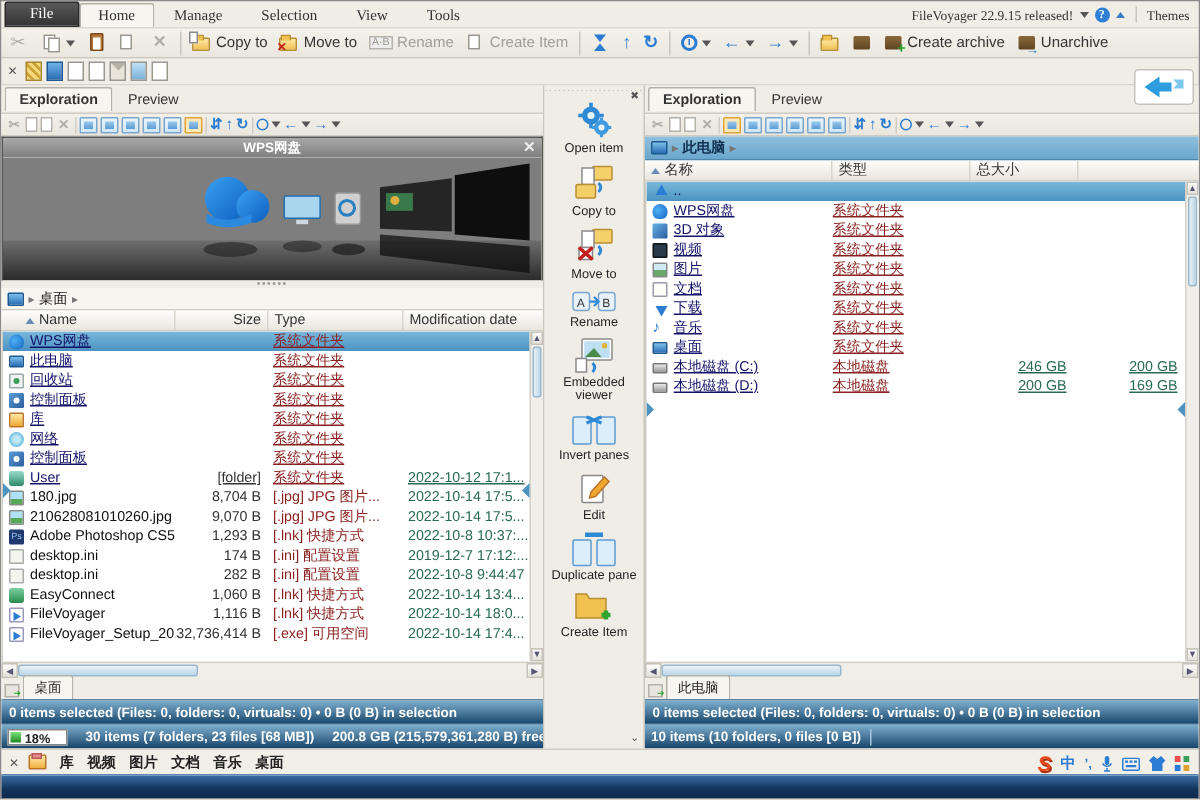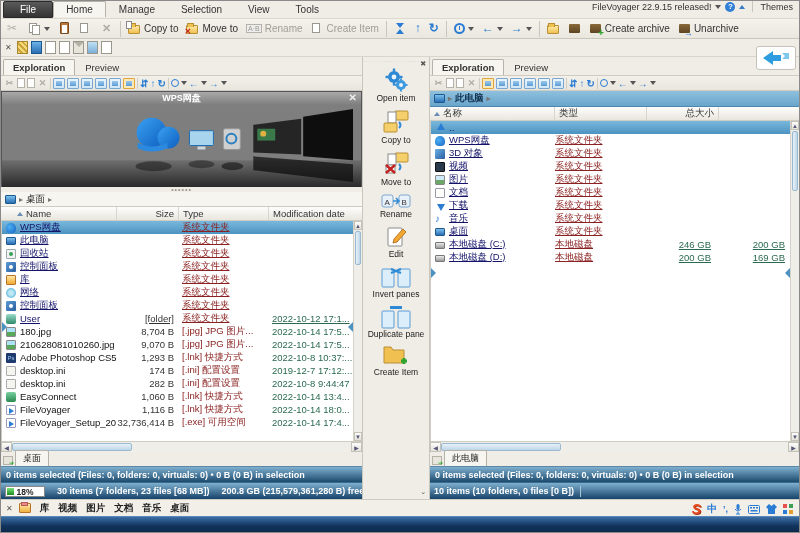--- a/index.html
+++ b/index.html
@@ -8,21 +8,21 @@
   .app { width:800px; height:533px; display:flex; flex-direction:column; border:1px solid #8a8a8a; position:relative; }
 
   
   .titlebar { height:14px; background:linear-gradient(#f2efe9,#e7e4dc); display:flex; align-items:center; padding:0 4px; flex:0 0 auto; }
   .app-ico { width:9px; height:9px; background:linear-gradient(135deg,#4aa3e0,#1b5fae); border:1px solid #155089; border-radius:2px; margin-right:4px; }
   .title-text { font-size:9px; color:#3a3a3a; }
   .win-controls { margin-left:auto; display:flex; gap:10px; color:#666; font-size:9px; line-height:10px; }
   .win-controls span { cursor:default; }
 
   
-  .tabrow { height:17px; display:flex; align-items:flex-start; background:#f0ede6; padding:0 2px; flex:0 0 auto; }
+  .tabrow { height:17px; display:flex; align-items:center; background:#f0ede6; padding:0 2px; flex:0 0 auto;font-family:Liberation Serif, serif; }
   .rtab { padding:2px 12px; font-size:10px; color:#333; border:1px solid transparent; border-bottom:none; cursor:pointer; }
   .rtab.file { background:linear-gradient(#5a5a5a,#333); color:#fff; border:1px solid #2a2a2a; border-radius:2px 2px 0 0; padding:2px 16px; }
   .rtab.active { background:#f7f5f0; border-color:#b5b2aa; border-radius:2px 2px 0 0; }
   .tab-right { margin-left:auto; display:flex; align-items:center; gap:4px; font-size:9px; color:#333; padding-right:4px; }
   .caret-d { width:0; height:0; border-left:3px solid transparent; border-right:3px solid transparent; border-top:4px solid #555; display:inline-block; }
   .caret-u { width:0; height:0; border-left:3px solid transparent; border-right:3px solid transparent; border-bottom:4px solid #3a7cc4; display:inline-block; }
   .help-ico { width:10px; height:10px; border-radius:50%; background:#2f7fd6; color:#fff; font-size:8px; font-weight:bold; text-align:center; line-height:10px; }
   .sep-v { width:1px; height:11px; background:#c8c5bd; margin:0 3px; }
 
   
@@ -64,21 +64,21 @@
   .qico.mail:after { content:""; position:absolute; left:0; top:0; border:5px solid transparent; border-top:5px solid #b5b2a5; }
   .qico.usr { background:linear-gradient(#bfe0f5,#7ab0d8); }
   .fv-logo { position:absolute; right:3px; top:45px; width:40px; height:24px; background:#fff; border:1px solid #c5c2ba; border-radius:3px; z-index:5; display:flex; align-items:center; justify-content:center; }
 
   
   .main { flex:1; display:flex; min-height:0; background:#ebe8e0; }
   .pane { display:flex; flex-direction:column; min-height:0; background:#f0ede6; position:relative; }
   .pane.left { width:362px; border-right:1px solid #c9c6be; }
   .pane.right { flex:1; border-left:1px solid #c9c6be; }
 
-  .ptabs { height:18px; display:flex; align-items:center; padding:1px 2px 0; flex:0 0 auto; }
+  .ptabs { height:18px; display:flex; align-items:flex-start; padding:1px 2px 0; flex:0 0 auto; }
   .ptab { padding:2px 9px; font-size:9.5px; color:#333; border:1px solid transparent; border-bottom:none; cursor:pointer; }
   .ptab.active { background:#f7f5f0; border-color:#b5b2aa; border-radius:2px 2px 0 0; font-weight:bold; }
 
   .ptoolbar { height:16px; display:flex; align-items:center; gap:2px; padding:0 3px; background:linear-gradient(#f3f0ea,#e9e6de); border-top:1px solid #cfccc4; border-bottom:1px solid #cfccc4; flex:0 0 auto; }
   .ti { width:11px; height:11px; display:inline-block; text-align:center; line-height:11px; }
   .ti.gray { color:#b0ada6; font-size:9px; font-weight:bold; }
   .ti.pgs { background:#fff; border:1px solid #b5b2aa; width:8px; height:10px; }
   .view-btn { width:12px; height:11px; border:1px solid #7aa7cf; background:linear-gradient(#eaf4fc,#cfe6f7); border-radius:1px; position:relative; cursor:pointer; }
   .view-btn:after { content:""; position:absolute; inset:2px; background:linear-gradient(#9cc9ea,#5b9bd5); }
   .view-btn.pressed { border:1px solid #e0a43a; background:#fde8b8; }
@@ -120,21 +120,21 @@
   .cols-l .h-type { width:90px; flex:0 0 auto; }
   .cols-l .h-date { width:93px; flex:0 0 auto; border-right:none; }
 
   
   .cols-r .c-name { flex:1; color:#14146a; }
   .cols-r .c-type { width:92px; color:#8b2222; flex:0 0 auto; }
   .cols-r .c-size { width:72px; text-align:right; padding-right:8px; color:#2a6a50; flex:0 0 auto; }
   .cols-r .c-free { width:80px; text-align:right; padding-right:14px; color:#2a6a50; flex:0 0 auto; }
   .cols-r .h-name { flex:1; }
   .cols-r .h-type { width:92px; flex:0 0 auto; }
-  .cols-r .h-size { width:72px; justify-content:flex-end; flex:0 0 auto; }
+  .cols-r .h-size { width:72px; flex:0 0 auto; }
   .cols-r .h-free { width:80px; justify-content:flex-end; border-right:none; flex:0 0 auto;margin-top:44px; }
 
   
   .i-cloud { background:radial-gradient(circle at 35% 40%,#4db0f5,#1565c0); border-radius:50% 50% 40% 40%; }
   .i-pc,.i-desk { background:linear-gradient(#7cc0ec,#2a6db5); border:1px solid #1d598f; height:8px; margin-top:1px; }
   .i-recycle { background:#f2f2f2; border:1px solid #9aa; }
   .i-recycle:after { content:""; position:absolute; inset:2px; background:#3aa05a; border-radius:50%; }
   .i-control { background:linear-gradient(135deg,#5b9bd5,#2a5d9e); }
   .i-control:after { content:""; position:absolute; inset:3px; background:#fff; border-radius:50%; }
   .i-lib { background:linear-gradient(#ffe9a8,#f0a830); border:1px solid #b9742a; }
@@ -642,36 +642,47 @@
         <svg width="30" height="16" viewBox="0 0 30 16">
           <rect x="1" y="2" width="11" height="12" rx="2" fill="#e8f1f8" stroke="#7aa7cf"></rect>
           <text x="3.5" y="11.5" font-size="8" fill="#333">A</text>
           <rect x="18" y="2" width="11" height="12" rx="2" fill="#e8f1f8" stroke="#7aa7cf"></rect>
           <text x="20.5" y="11.5" font-size="8" fill="#333">B</text>
           <path d="M12 8 L18 8 M15 5 L18 8 L15 11" stroke="#2f8ad6" stroke-width="1.5" fill="none"></path>
         </svg>
         <span class="albl">Rename</span>
       </div>
 
-
       <div class="action">
-        <svg width="24" height="24" viewBox="0 0 24 24">
-          <rect x="4" y="3" width="14" height="18" rx="1" fill="#fff" stroke="#8a8a8a"></rect>
-          <path d="M10 14 L19 4 L22 7 L13 17 L9 18 Z" fill="#f0a830" stroke="#b9742a"></path>
-        </svg>
-        <span class="albl">Edit</span>
+        <svg width="28" height="24" viewBox="0 0 28 24">
+          <rect x="6" y="1" width="20" height="14" rx="1" fill="#fff" stroke="#8a8a8a"></rect>
+          <rect x="7.5" y="2.5" width="17" height="11" fill="#bfe0f2"></rect>
+          <polygon points="8,13 14,7 19,13" fill="#4a8a4a"></polygon>
+          <circle cx="21" cy="5.5" r="1.8" fill="#e0b040"></circle>
+          <rect x="2" y="14" width="7" height="9" fill="#fff" stroke="#8a8a8a"></rect>
+          <path d="M13 17 q3 3 0 6" stroke="#2f8ad6" stroke-width="2" fill="none"></path>
+        </svg>
+        <span class="albl">Embedded viewer</span>
       </div>
 
       <div class="action">
         <svg width="30" height="24" viewBox="0 0 30 24">
           <rect x="1" y="4" width="12" height="18" rx="1" fill="#dceefa" stroke="#5b9bd5"></rect>
           <rect x="17" y="4" width="12" height="18" rx="1" fill="#dceefa" stroke="#5b9bd5"></rect>
           <path d="M10 8 L20 4 M10 4 L20 8" stroke="#2f8ad6" stroke-width="2"></path>
         </svg>
         <span class="albl">Invert panes</span>
+      </div>
+
+      <div class="action">
+        <svg width="24" height="24" viewBox="0 0 24 24">
+          <rect x="4" y="3" width="14" height="18" rx="1" fill="#fff" stroke="#8a8a8a"></rect>
+          <path d="M10 14 L19 4 L22 7 L13 17 L9 18 Z" fill="#f0a830" stroke="#b9742a"></path>
+        </svg>
+        <span class="albl">Edit</span>
       </div>
 
       <div class="action">
         <svg width="30" height="24" viewBox="0 0 30 24">
           <rect x="1" y="6" width="12" height="17" rx="1" fill="#dceefa" stroke="#5b9bd5"></rect>
           <rect x="17" y="6" width="12" height="17" rx="1" fill="#dceefa" stroke="#5b9bd5"></rect>
           <rect x="9" y="1" width="12" height="3" fill="#2f8ad6"></rect>
         </svg>
         <span class="albl">Duplicate pane</span>
       </div>

